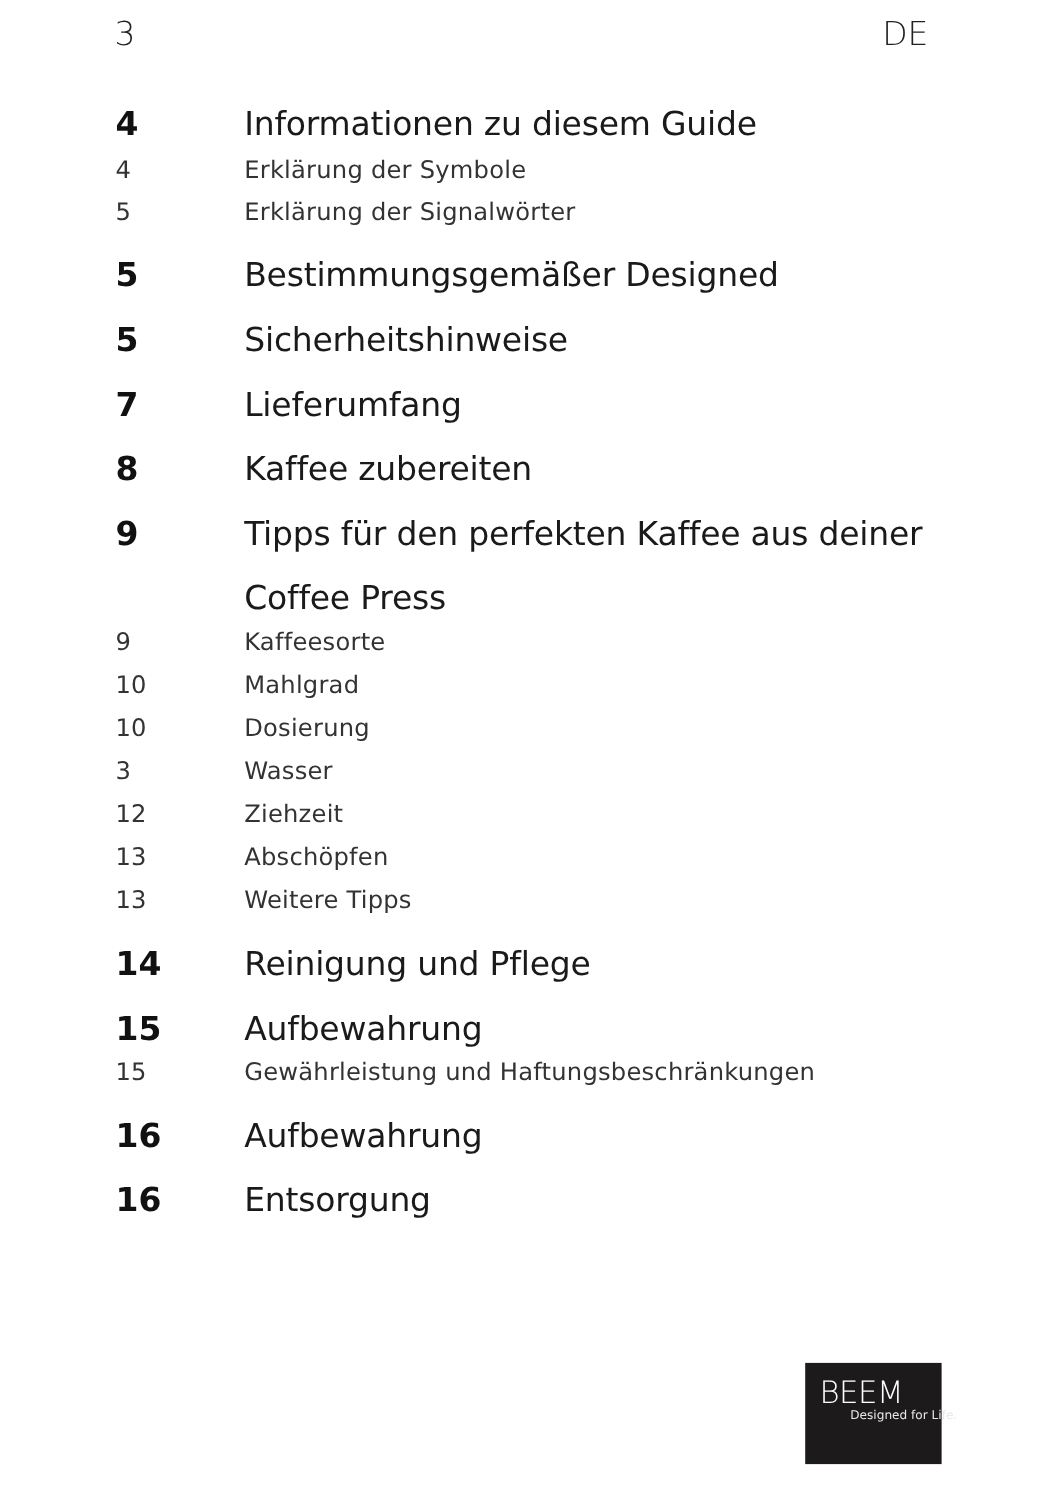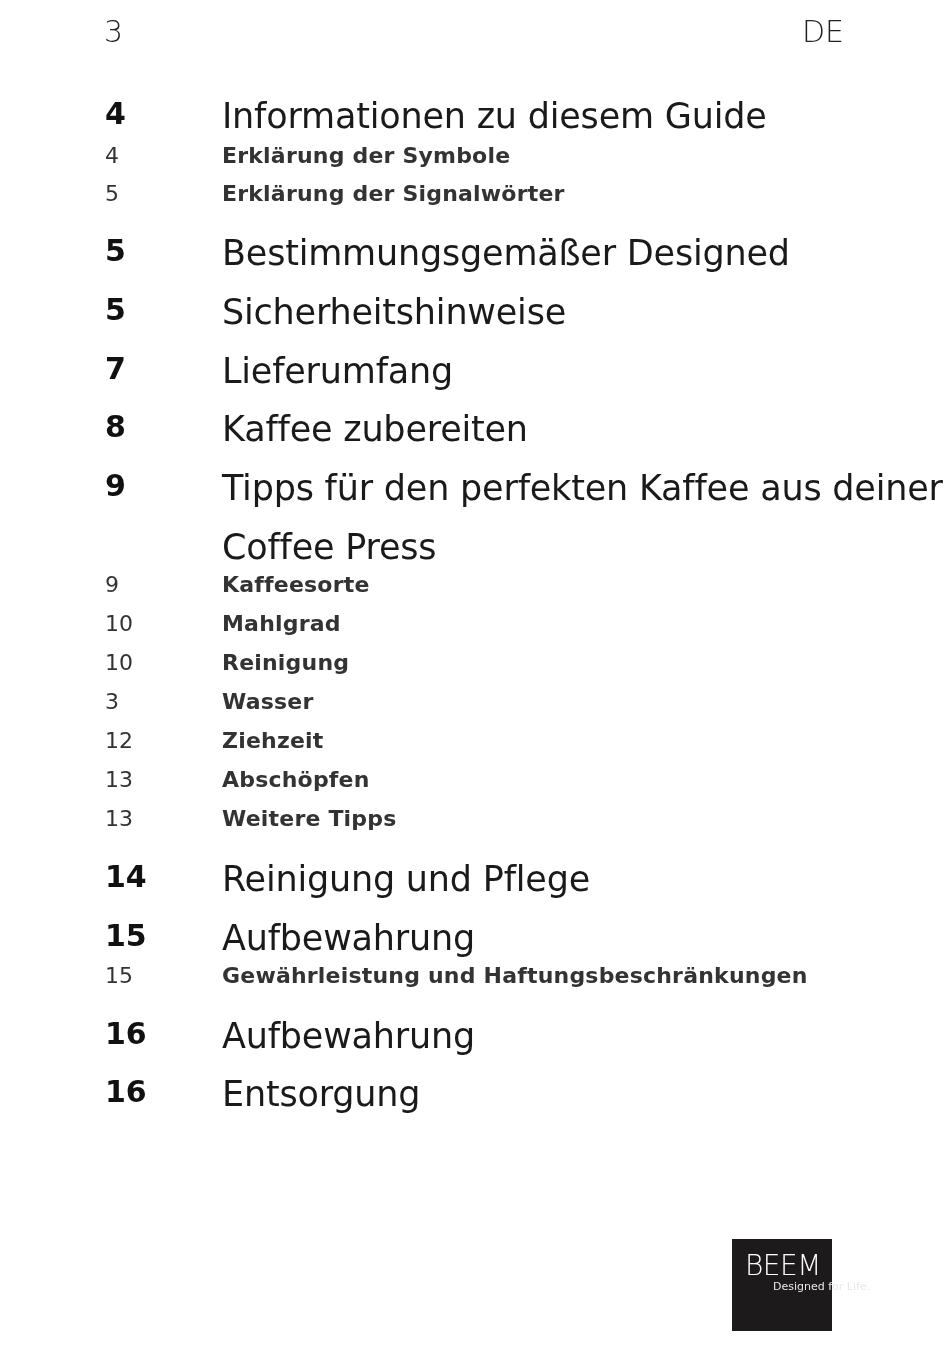--- a/index.html
+++ b/index.html
@@ -14,25 +14,25 @@
   }
   .lang {
     position: absolute; right: 106px; top: 14px;
     font-size: 30px; font-weight: 300; color: #222;
   }
   .toc { position: absolute; left: 0; top: 0; width: 950px; }
   .row { position: absolute; left: 0; width: 950px; }
   .num { position: absolute; left: 105px; white-space: nowrap; }
   .title { position: absolute; left: 222px; white-space: nowrap; }
   .row.major .num { font-weight: bold; font-size: 30px; color: #111; }
-  .row.major .title { font-size: 35px; color: #1a1a1a; font-weight: normal; letter-spacing: -0.2px; text-align: right; }
+  .row.major .title { font-size: 30px; color: #1a1a1a; font-weight: normal; letter-spacing: -0.2px; text-align: right; }
   .row.minor .num { font-size: 22px; color: #333; font-weight: normal; }
-  .row.minor .title { font-size: 22px; color: #333; letter-spacing: 0.2px; font-weight: bold; }
+  .row.minor .title { font-size: 22px; color: #333; letter-spacing: 0.2px; }
   .logo {
-    position: absolute; left: 732px; top: 1239px; width: 100px; height: 92px;
+    position: absolute; left: 732px; top: 1239px; width: 124px; height: 92px;
     background: #1c1a1a; color: #ffffff;
   }
   .logo-brand {
     position: absolute; left: 13px; top: 10px; font-size: 28px; font-weight: 300;
     letter-spacing: -0.5px; font-family: "DejaVu Sans", sans-serif;
   }
   .logo-tag {
     position: absolute; left: 14px; top: 41px; font-size: 11px; color: #e8e8e8;
     white-space: nowrap;
     margin-left: 27px;
@@ -84,21 +84,21 @@
     <div class="row minor" style="top: 572px;">
       <span class="num">9</span>
       <span class="title">Kaffeesorte</span>
     </div>
     <div class="row minor" style="top: 611px;">
       <span class="num">10</span>
       <span class="title">Mahlgrad</span>
     </div>
     <div class="row minor" style="top: 650px;">
       <span class="num">10</span>
-      <span class="title">Reinigung</span>
+      <span class="title">Dosierung</span>
     </div>
     <div class="row minor" style="top: 689px;">
       <span class="num">3</span>
       <span class="title">Wasser</span>
     </div>
     <div class="row minor" style="top: 728px;">
       <span class="num">12</span>
       <span class="title">Ziehzeit</span>
     </div>
     <div class="row minor" style="top: 767px;">

